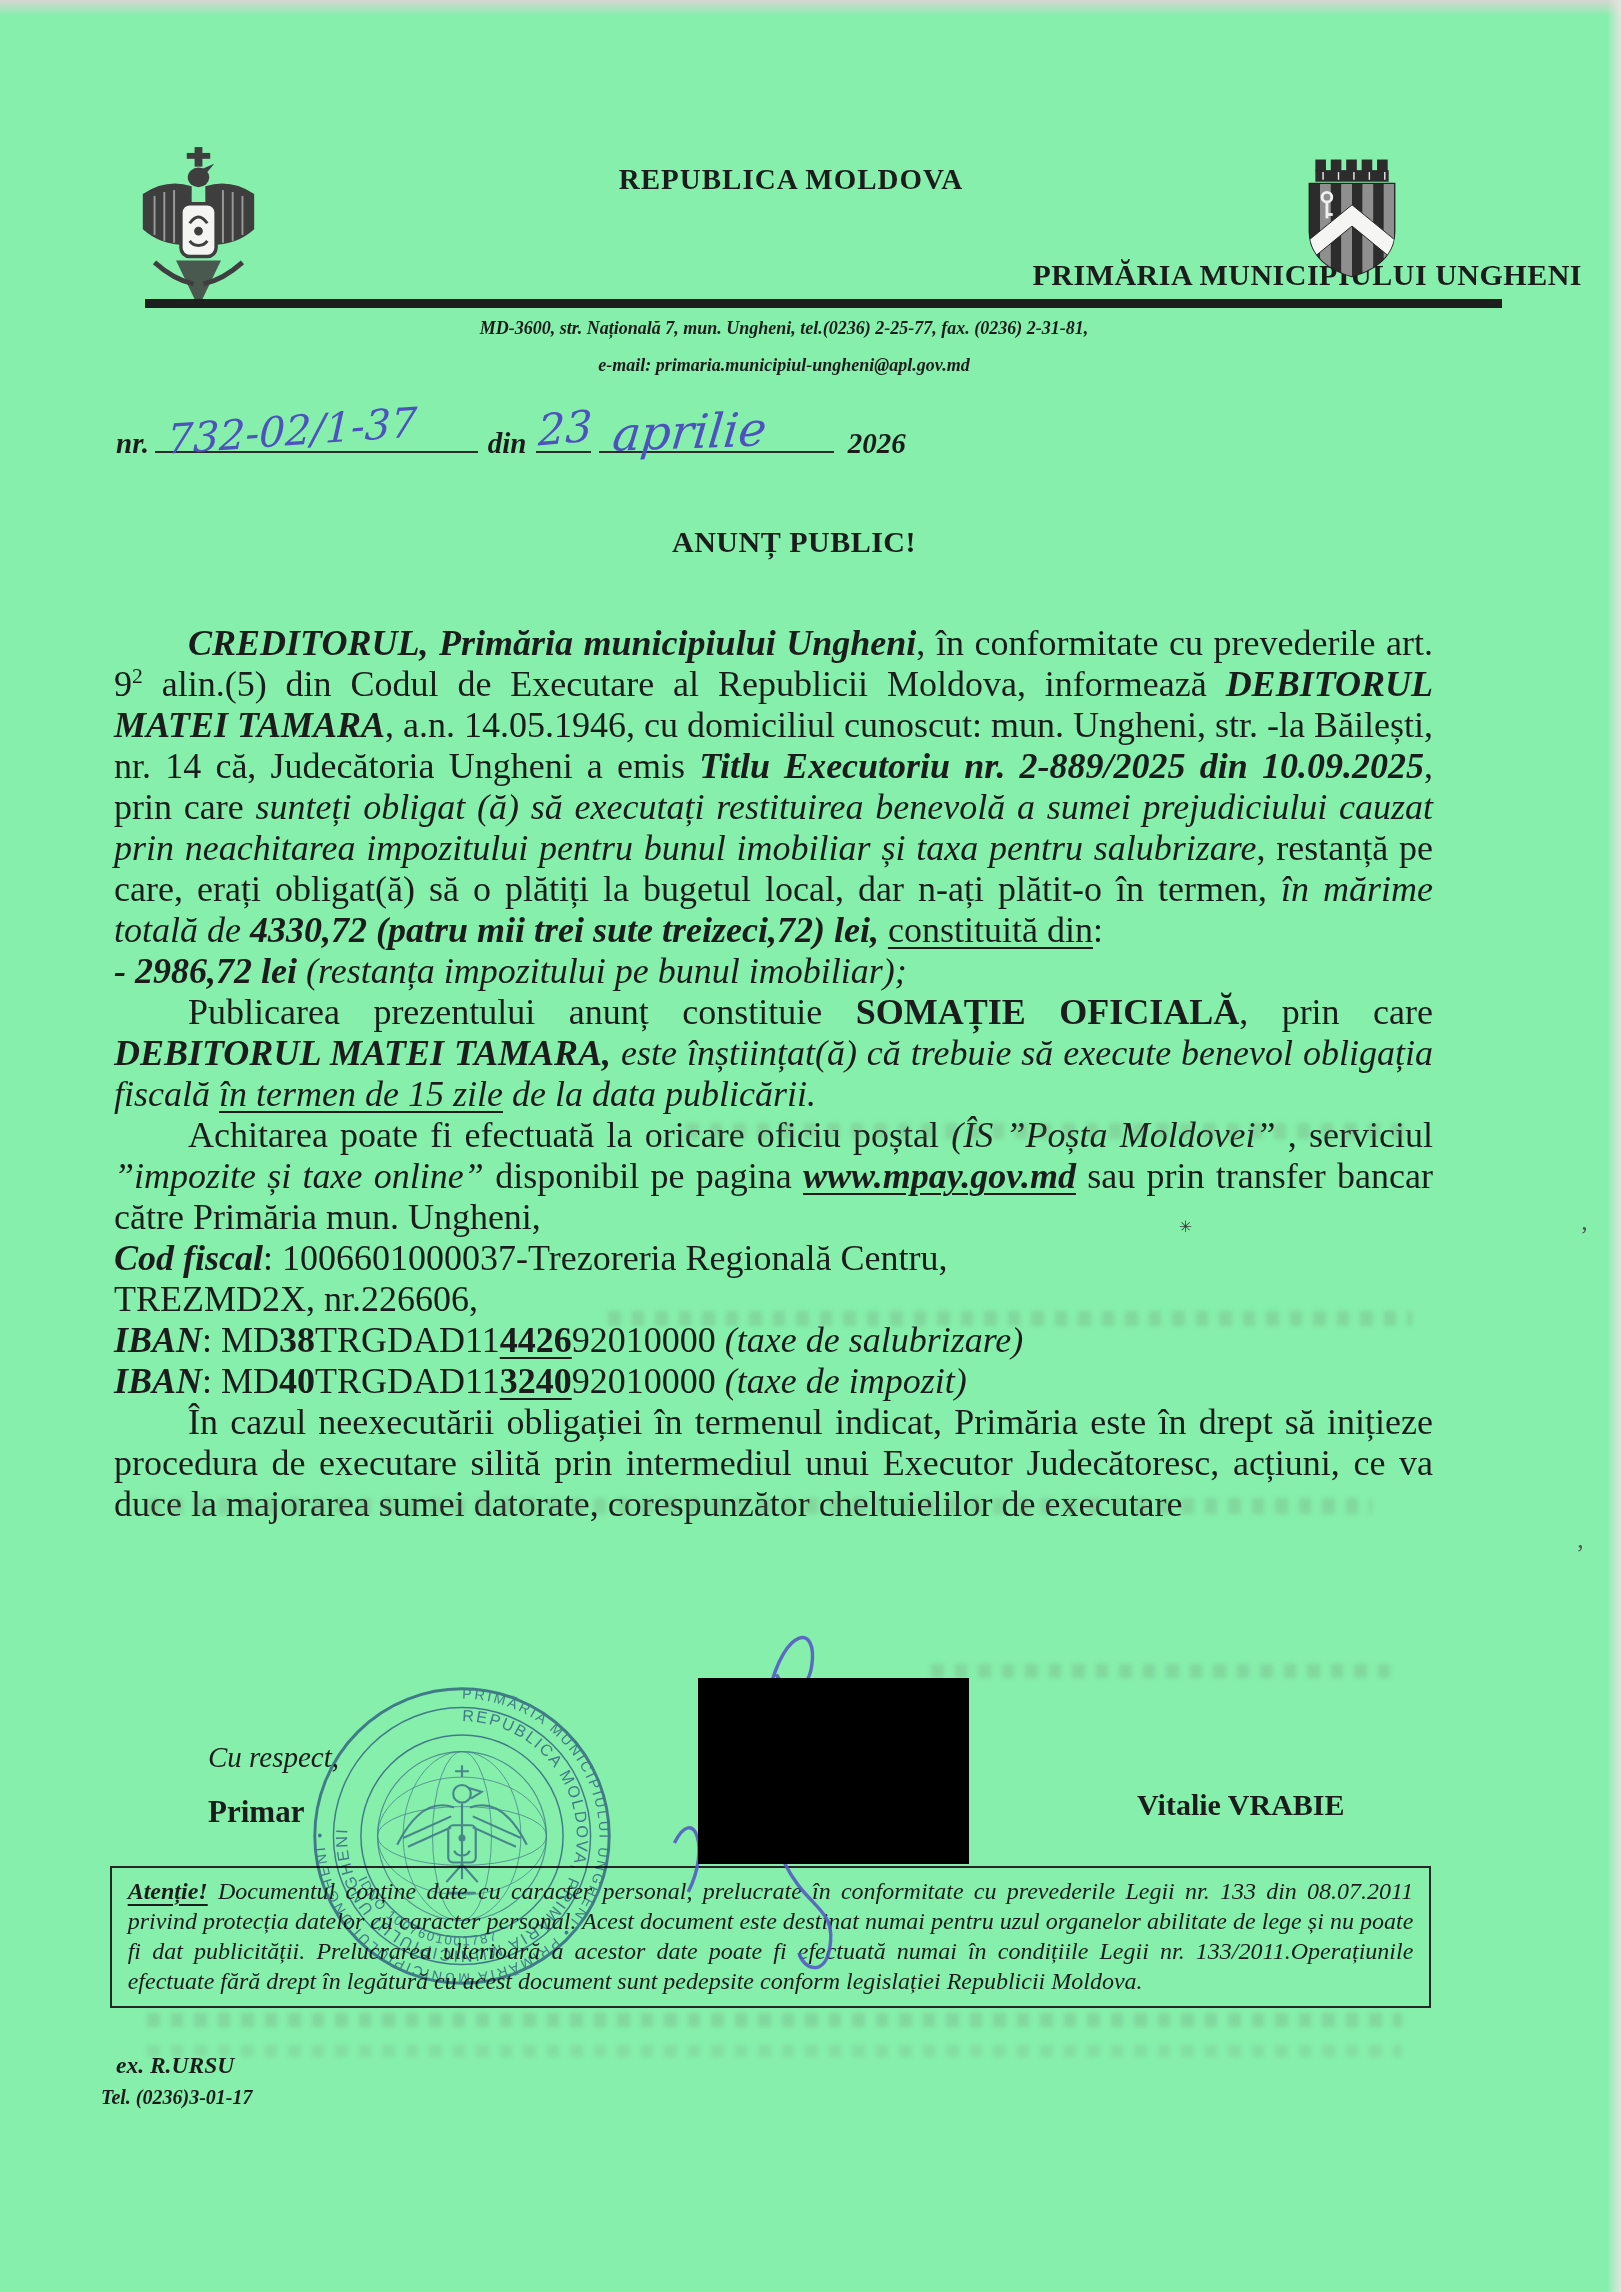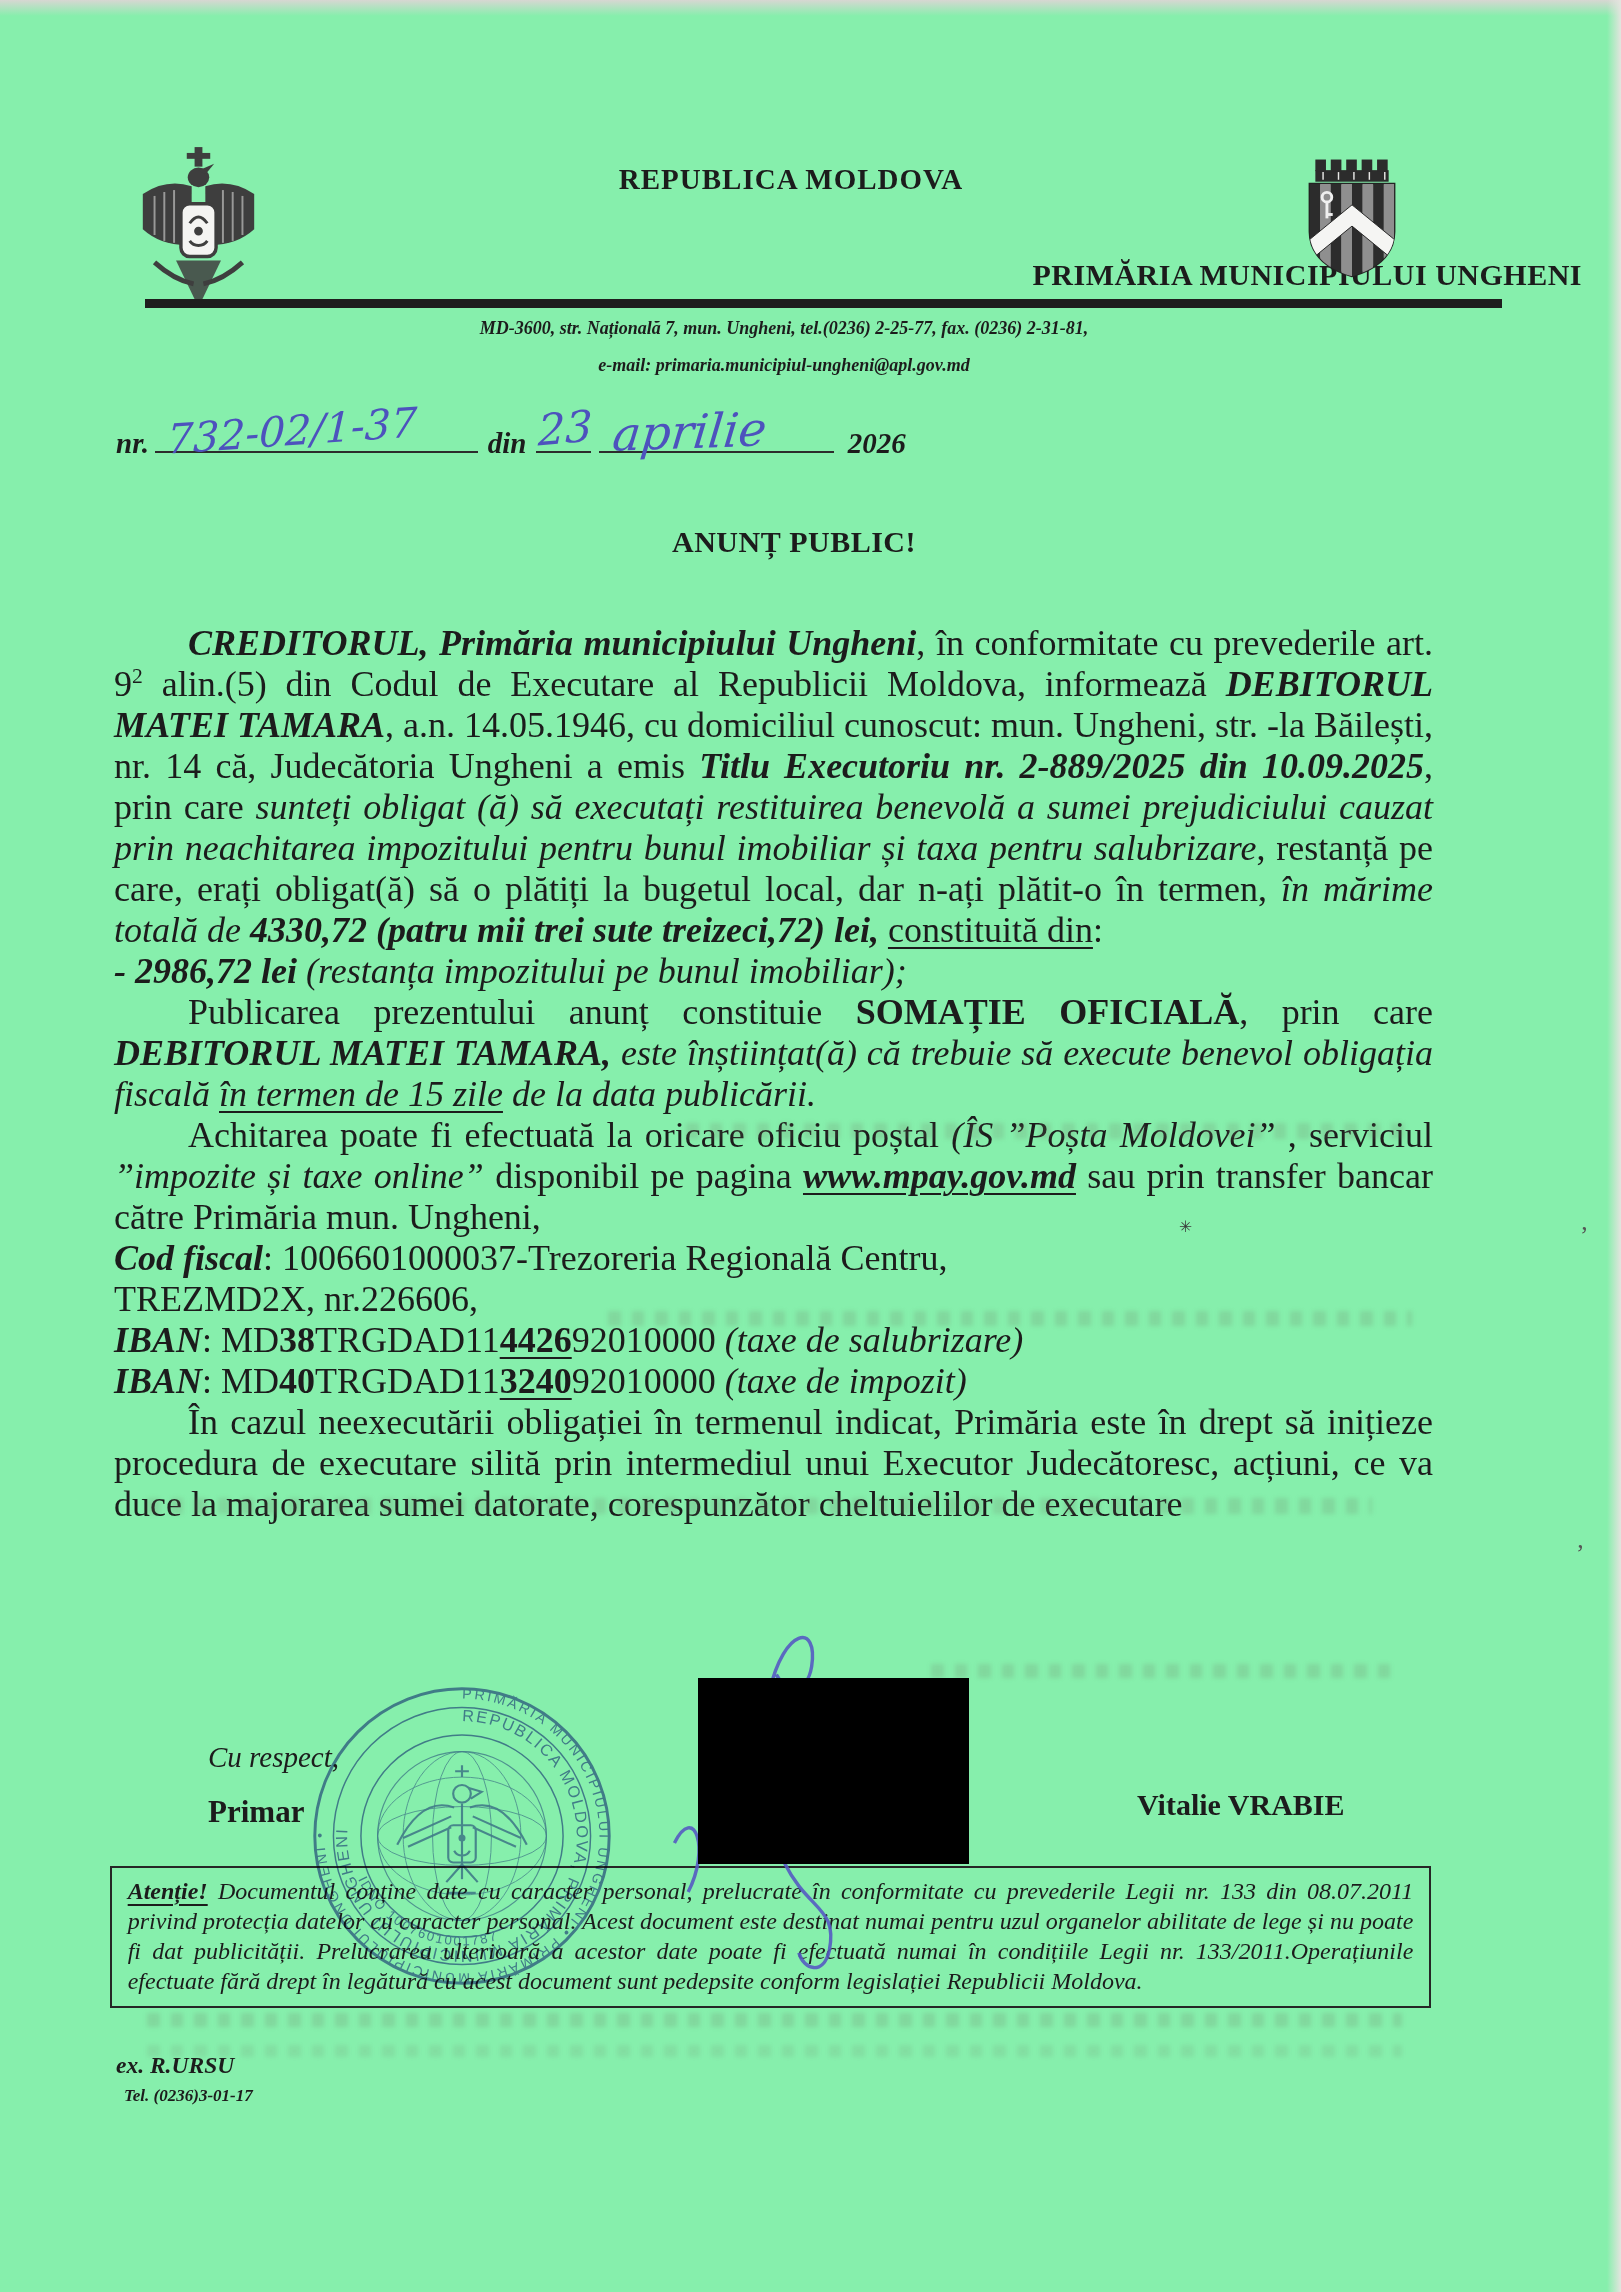--- a/index.html
+++ b/index.html
@@ -63,21 +63,21 @@
   .stamp{position:absolute;left:304px;top:1678px;width:316px;height:316px;z-index:4;
     mix-blend-mode:multiply;opacity:0.88;}
 
   
   .notice{position:absolute;left:110px;top:1866px;width:1321px;box-sizing:border-box;
     border:2.9px solid #262626;padding:7.8px 15.7px 9.8px;font-size:24px;line-height:30px;
     text-align:justify;z-index:1;background:rgba(252,252,250,0.0);}
   .notice .r-i{font-style:italic;}
 
   .footer-exec{position:absolute;left:116px;top:2052px;font-weight:bold;font-style:italic;font-size:23.5px;}
-  .footer-tel{position:absolute;left:124px;top:2086px;font-weight:bold;font-style:italic;font-size:17px;}
+  .footer-tel{position:absolute;left:101px;top:2086px;font-weight:bold;font-style:italic;font-size:20px;}
 
   
   .ghost{position:absolute;filter:blur(2px);z-index:0;
     background:repeating-linear-gradient(90deg,rgba(110,128,102,0.20) 0 12.7px,rgba(0,0,0,0) 12.7px 23.5px);}
   .g1{left:686px;top:1123px;width:725px;height:15.7px;}
   .g2{left:608px;top:1311px;width:804px;height:14.7px;}
   .g3{left:147px;top:1498px;width:1225px;height:15.7px;}
   .g4{left:931px;top:1664px;width:470px;height:13.7px;}
   .g5{left:147px;top:2013px;width:1255px;height:13.7px;}
   .g6{left:147px;top:2045px;width:1255px;height:11.8px;opacity:.7;}

